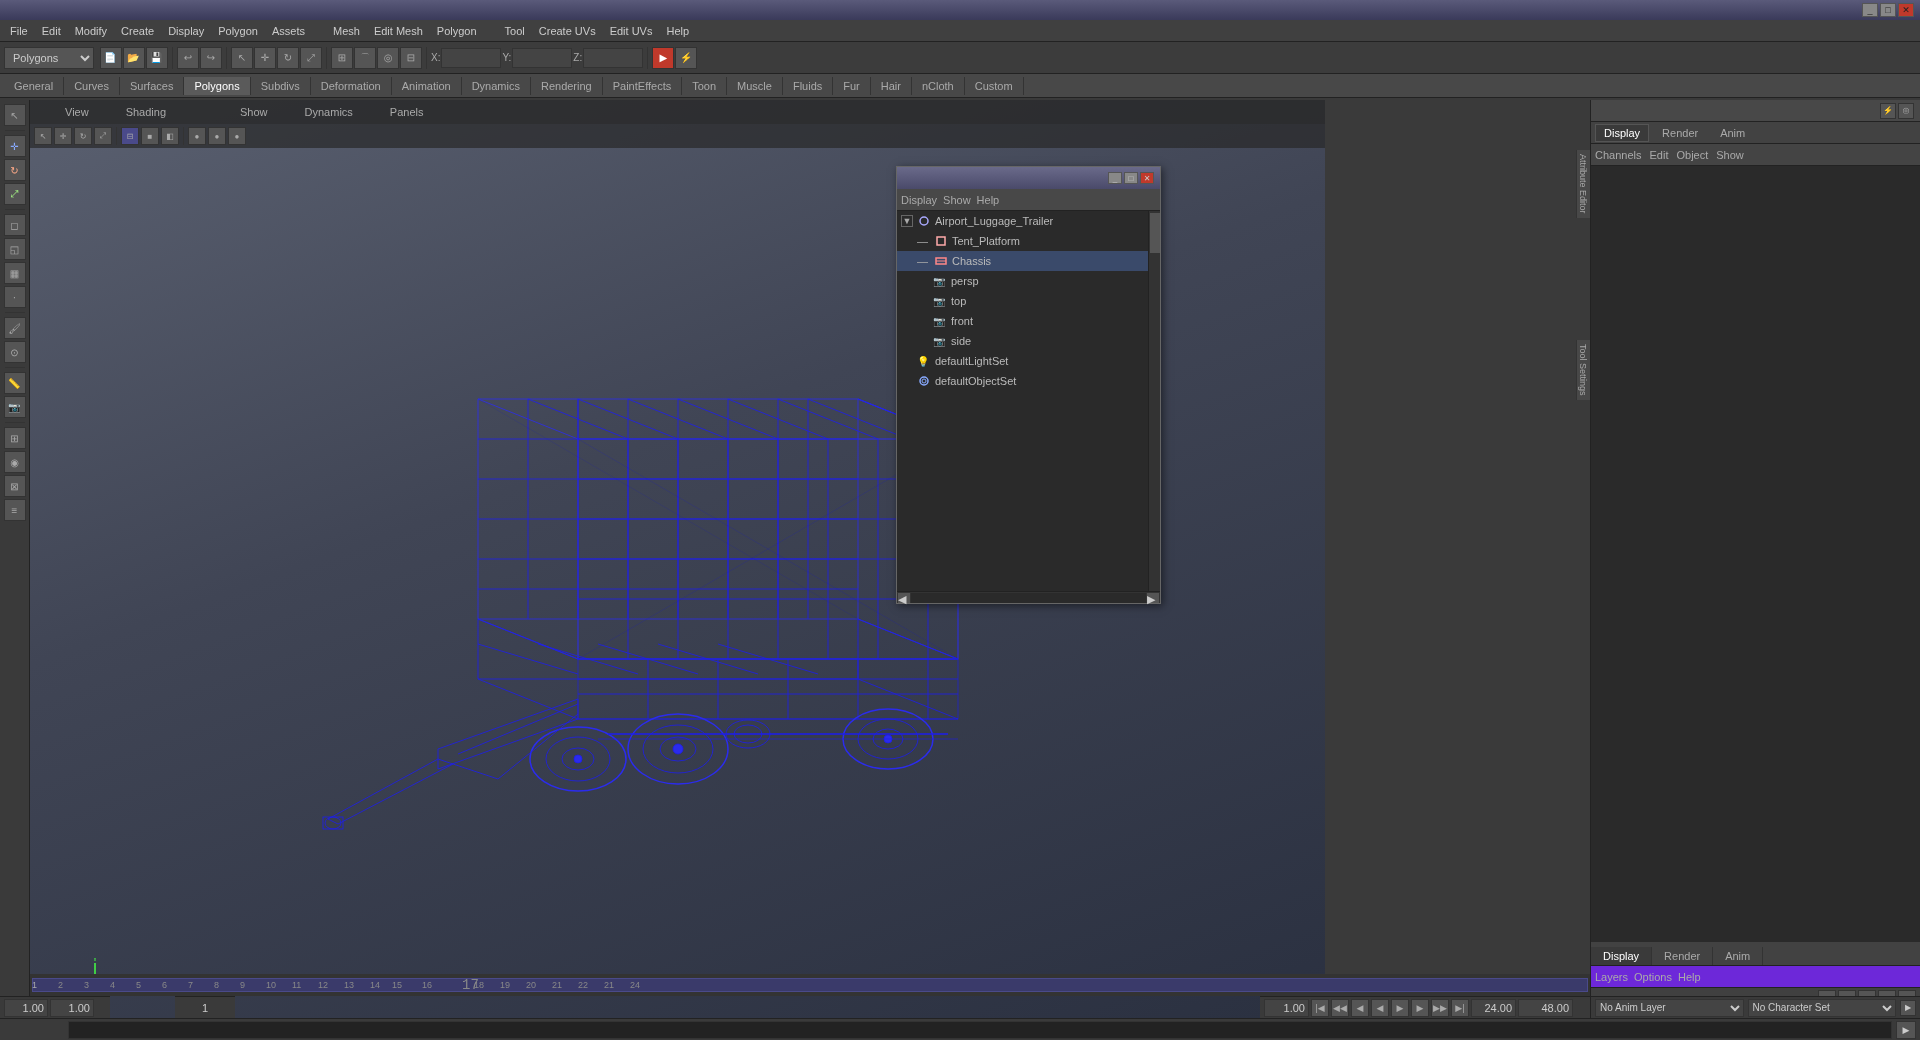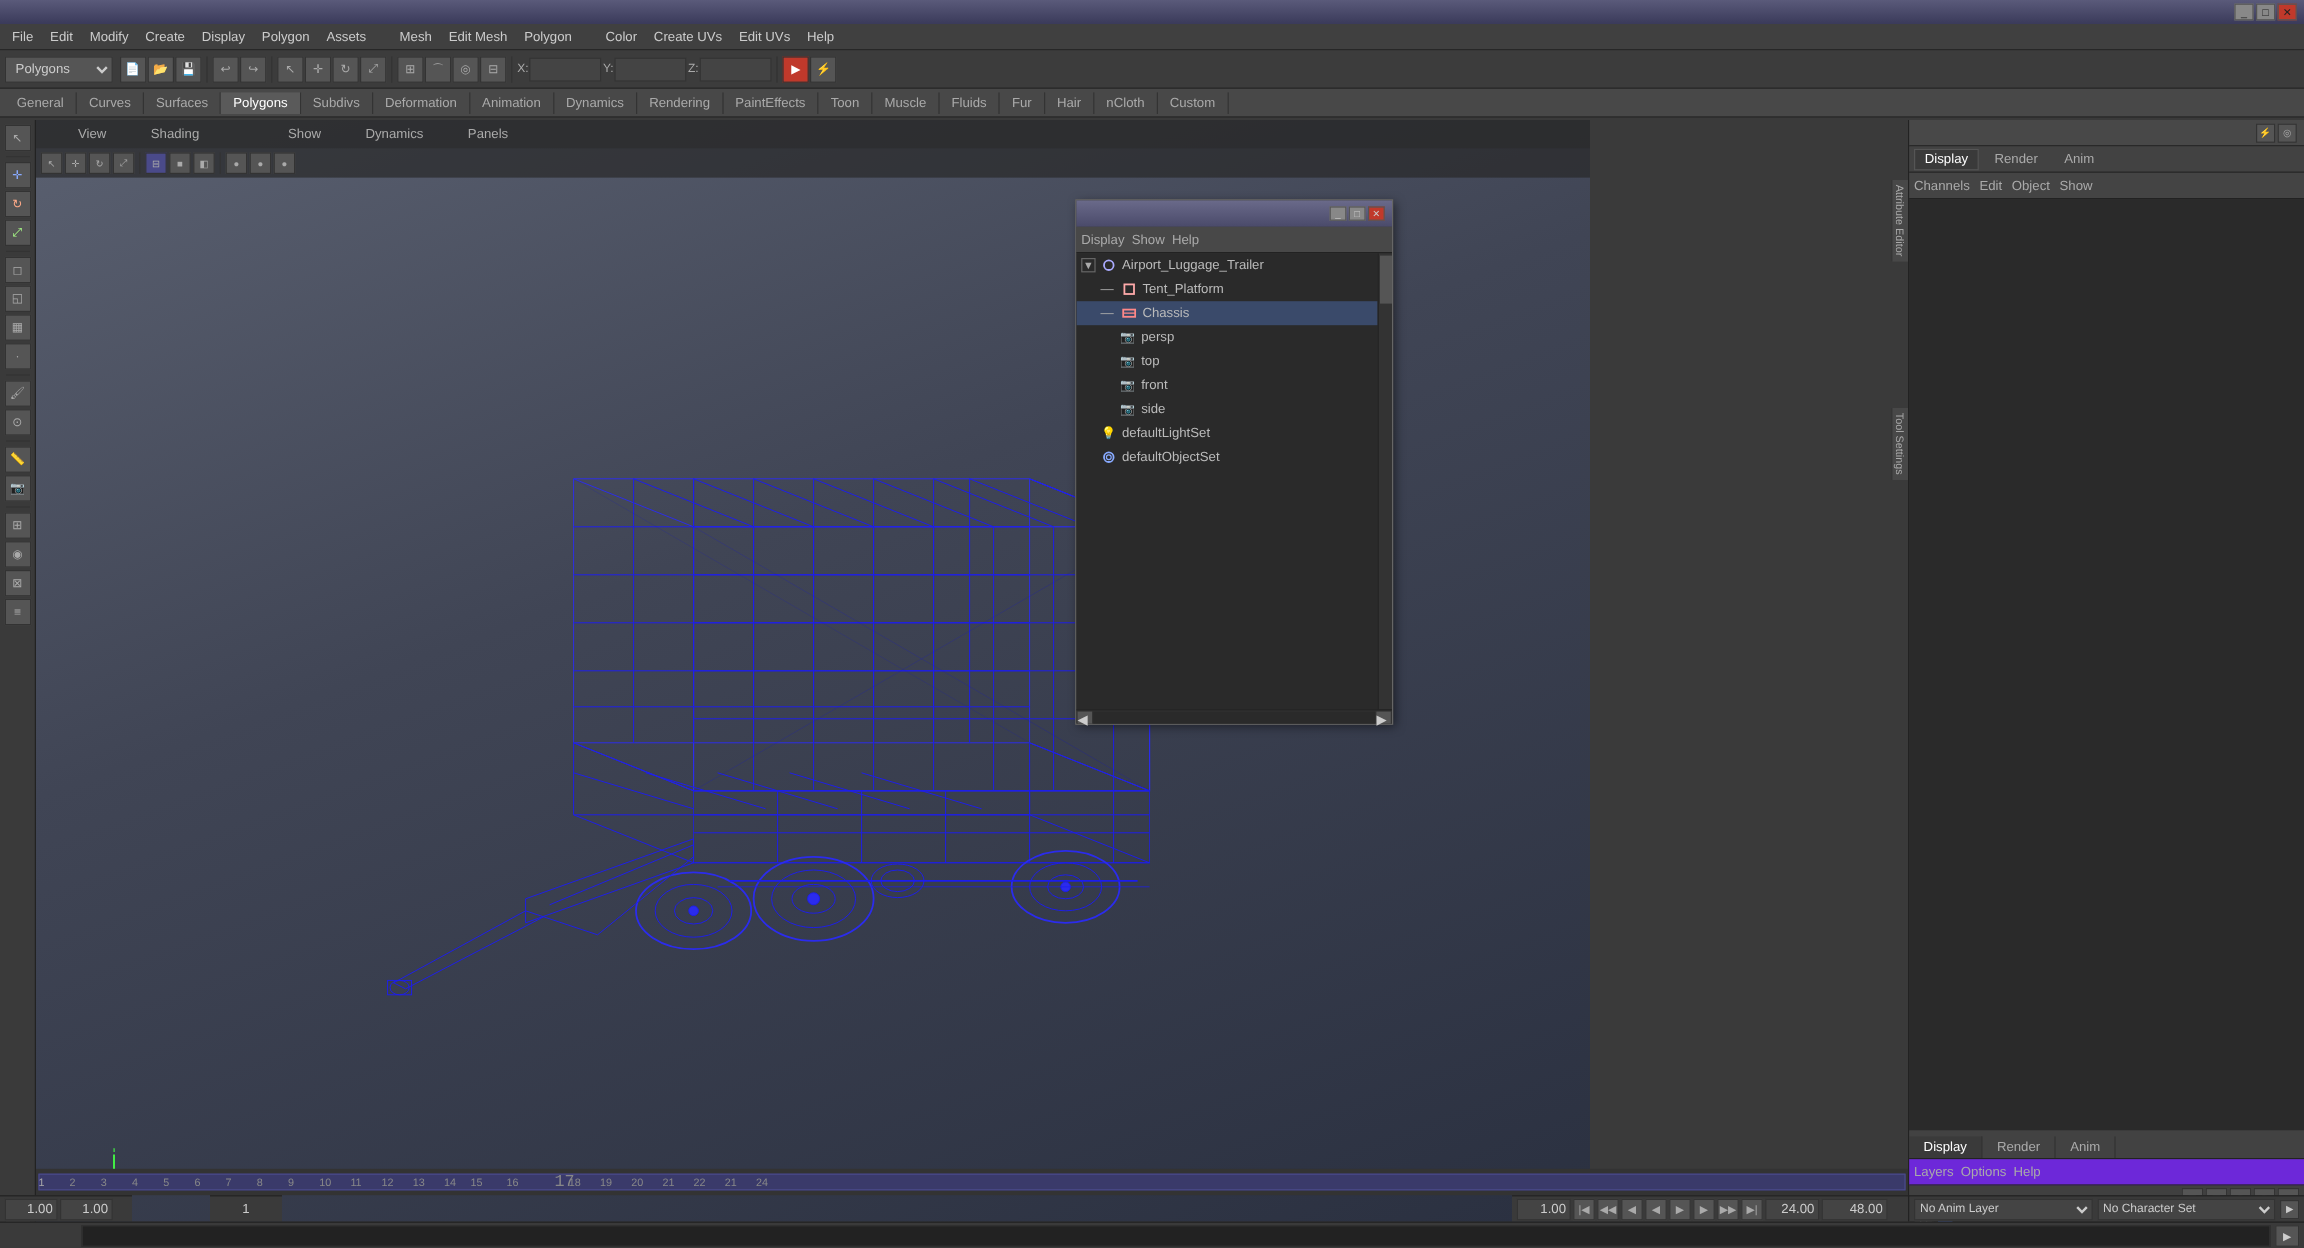--- a/index.html
+++ b/index.html
@@ -582,21 +582,21 @@
   <span class="menu-item">Modify</span>
   <span class="menu-item">Create</span>
   <span class="menu-item">Display</span>
   <span class="menu-item">Polygon</span>
   <span class="menu-item">Assets</span>
   <span class="menu-item"></span>
   <span class="menu-item">Mesh</span>
   <span class="menu-item">Edit Mesh</span>
   <span class="menu-item">Polygon</span>
   <span class="menu-item"></span>
-  <span class="menu-item">Color</span>
+  <span class="menu-item">Tool</span>
   <span class="menu-item">Create UVs</span>
   <span class="menu-item">Edit UVs</span>
   <span class="menu-item">Help</span>
 </div>
 
 <div id="toolbar-1">
   <select class="polygon-select">
     <option>Polygons</option>
   </select>
   <div style="display:flex;gap:1px;margin-left:4px;">

